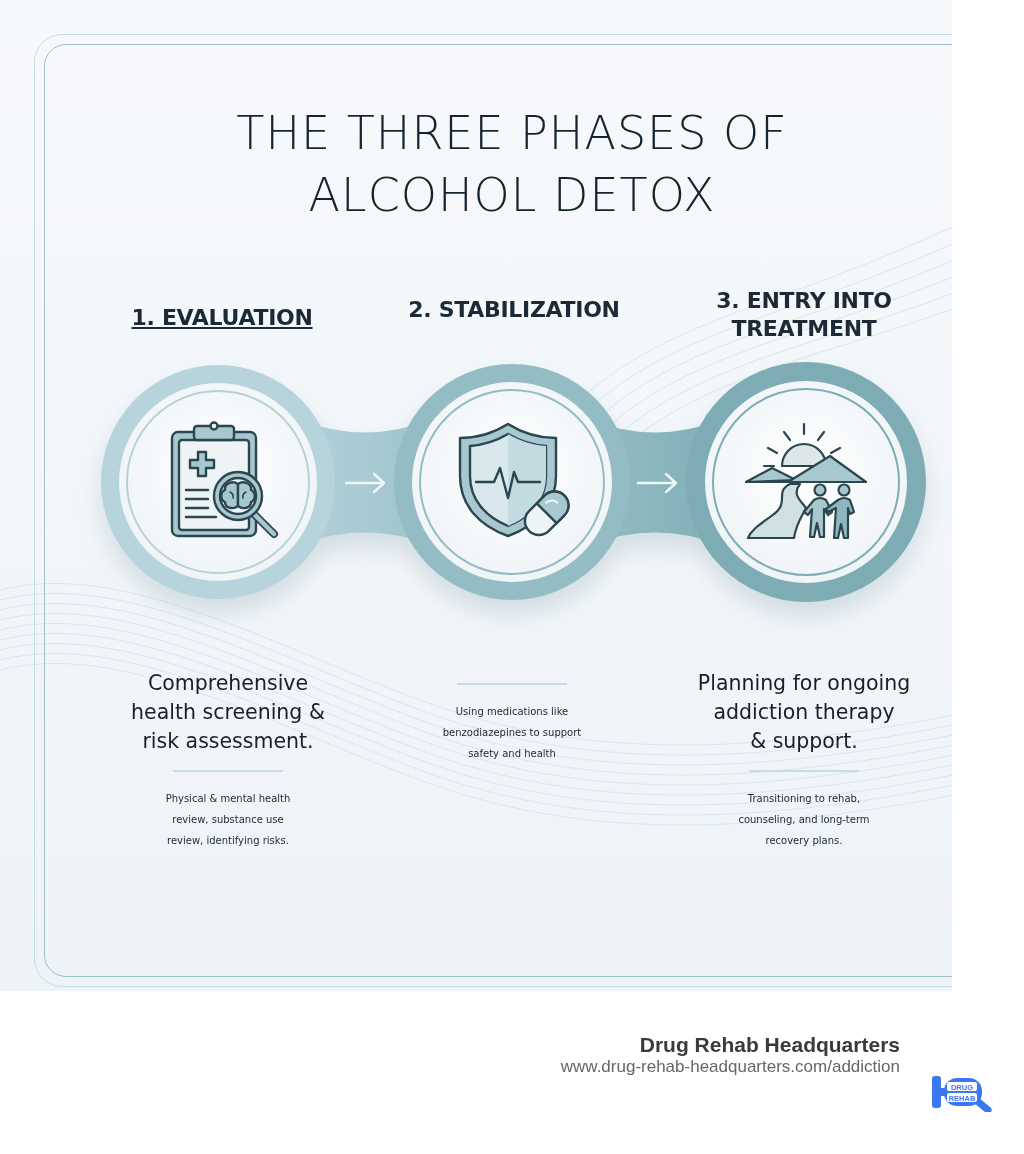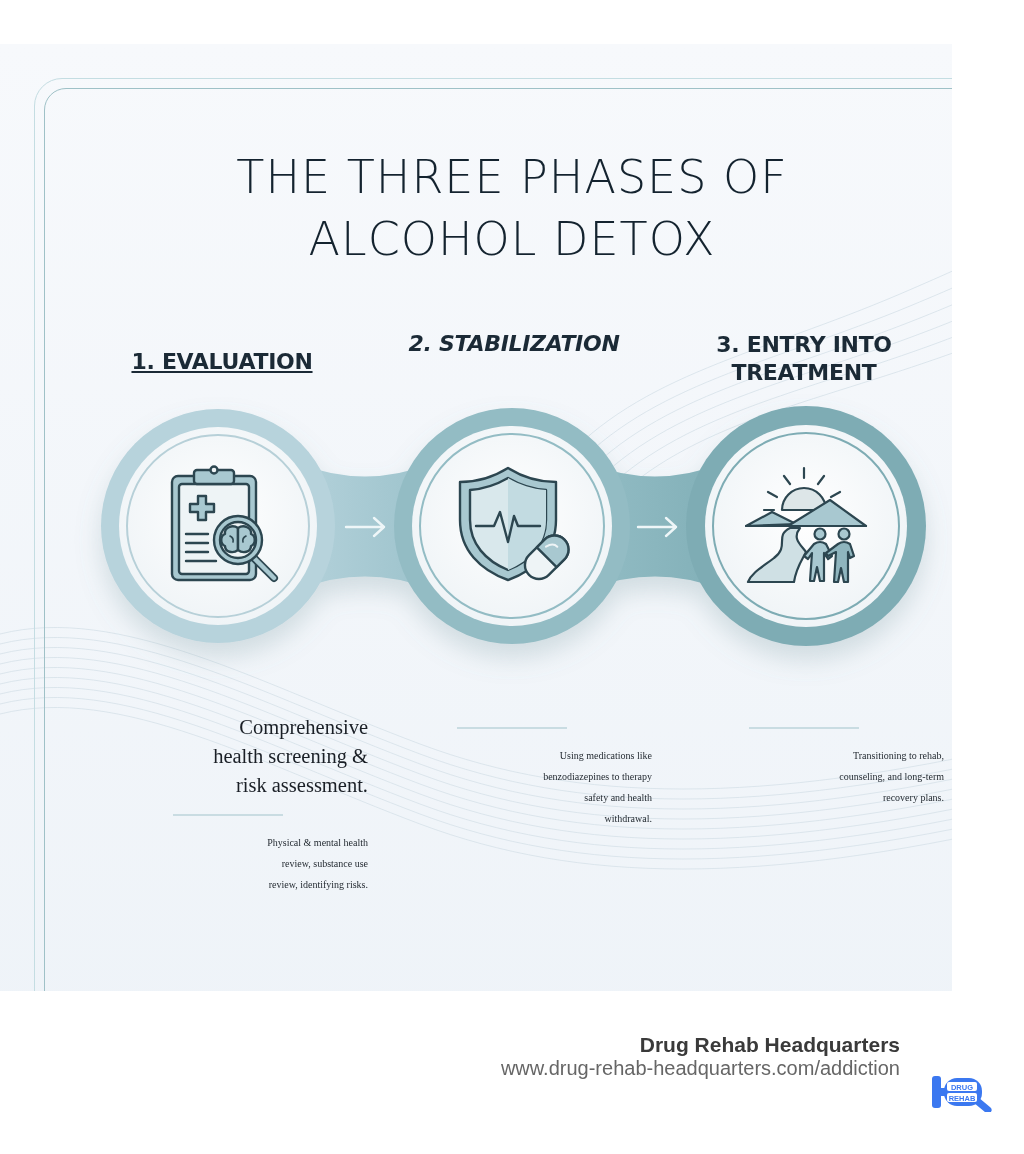--- a/index.html
+++ b/index.html
@@ -3,21 +3,20 @@
 <meta charset="utf-8">
 <style>
   * { box-sizing: border-box; margin: 0; padding: 0; }
   html, body { width: 1024px; height: 1154px; background: #ffffff; overflow: hidden; }
   body { font-family: "DejaVu Sans", sans-serif; position: relative; }
 
   .canvas {
     position: absolute; left: 0; top: 0; width: 952px; height: 1024px;
     background: linear-gradient(180deg, #f7f9fc 0%, #eef3f8 100%);
     overflow: hidden;
-    margin-top: 44px;
   }
   .waves { position: absolute; left: 0; top: 0; width: 1024px; height: 1024px; }
 
   .frame-outer {
     position: absolute; left: 34px; top: 34px; width: 956px; height: 953px;
     border: 1.5px solid #c4dde2; border-radius: 28px;
   }
   .frame-inner {
     position: absolute; left: 44px; top: 44px; width: 936px; height: 933px;
     border: 1.5px solid #9fc1c7; border-radius: 22px;
@@ -33,36 +32,36 @@
 
   .phase-head {
     position: absolute; width: 260px; text-align: center;
     color: #1b2a36; font-weight: bold; font-size: 22px; line-height: 28px;
     font-family: "DejaVu Sans", sans-serif; letter-spacing: -0.3px;
   }
 
   .track { position: absolute; left: 0; top: 0; width: 1024px; height: 1024px; }
 
   .desc {
-    position: absolute; width: 280px; text-align: right; color: #1a1f26; font-family: Liberation Serif, serif;
+    position: absolute; width: 280px; text-align: center; color: #1a1f26;
   }
   .desc .main { font-size: 20.5px; line-height: 29px; }
   .desc .rule { width: 110px; height: 2px; background: #c9dce2; margin: 14px auto 16px; }
   .desc .sub { font-size: 10px; line-height: 21px; color: #1f262d; }
 
   .footer {
     position: absolute; left: 0; top: 991px; width: 1024px; height: 141px; background: #ffffff;
   }
   .brand-name {
     position: absolute; right: 124px; top: 42px; font-family: "Liberation Sans", sans-serif;
     font-weight: bold; font-size: 21px; color: #3a3a3a; text-align: right;
   }
   .brand-url {
     position: absolute; right: 124px; top: 66px; font-family: "Liberation Sans", sans-serif;
-    font-size: 20px; color: #666; text-align: right;
+    font-size: 17px; color: #666; text-align: right;
   }
   .logo { position: absolute; left: 930px; top: 1072px; width: 64px; height: 40px; }
 </style>
 </head>
 <body>
 
 <div class="canvas">
 
   <svg class="waves" viewBox="0 0 1024 1024">
     <g fill="none" stroke="#d6e1e8" stroke-width="0.8">
@@ -88,21 +87,21 @@
   <div class="frame-inner"></div>
 
   <h1 class="title">
     <span>THE THREE PHASES OF</span>
     <span>ALCOHOL DETOX</span>
   </h1>
 
   <div class="phase-head" style="left:92px; top:304px;text-decoration:underline;">
     <span>1. EVALUATION</span>
   </div>
-  <div class="phase-head" style="left:384px; top:286px;font-style:italic;">
+  <div class="phase-head" style="left:384px; top:296px;">
     <span>2. STABILIZATION</span>
   </div>
   <div class="phase-head" style="left:674px; top:287px;">
     <span style="display:block">3. ENTRY INTO</span>
     <span style="display:block">TREATMENT</span>
   </div>
 
   <svg class="track" viewBox="0 0 1024 1024">
     <defs>
       <linearGradient id="conn1" x1="0" x2="1" y1="0" y2="0">
@@ -206,27 +205,31 @@
       <div>Physical &amp; mental health</div>
       <div>review, substance use</div>
       <div>review, identifying risks.</div>
     </div>
   </div>
 
   <div class="desc" style="left:372px; top:669px;">
     <div class="rule"></div>
     <div class="sub">
       <div>Using medications like</div>
-      <div>benzodiazepines to therapy</div>
+      <div>benzodiazepines to support</div>
       <div>safety and health</div>
-      <div>withdrawal.</div>
     </div>
   </div>
 
   <div class="desc" style="left:664px; top:669px;">
+    <div class="main">
+      <div>Planning for ongoing</div>
+      <div>addiction therapy</div>
+      <div>&amp; support.</div>
+    </div>
     <div class="rule"></div>
     <div class="sub">
       <div>Transitioning to rehab,</div>
       <div>counseling, and long-term</div>
       <div>recovery plans.</div>
     </div>
   </div>
 </div>
 
 <div class="footer">

